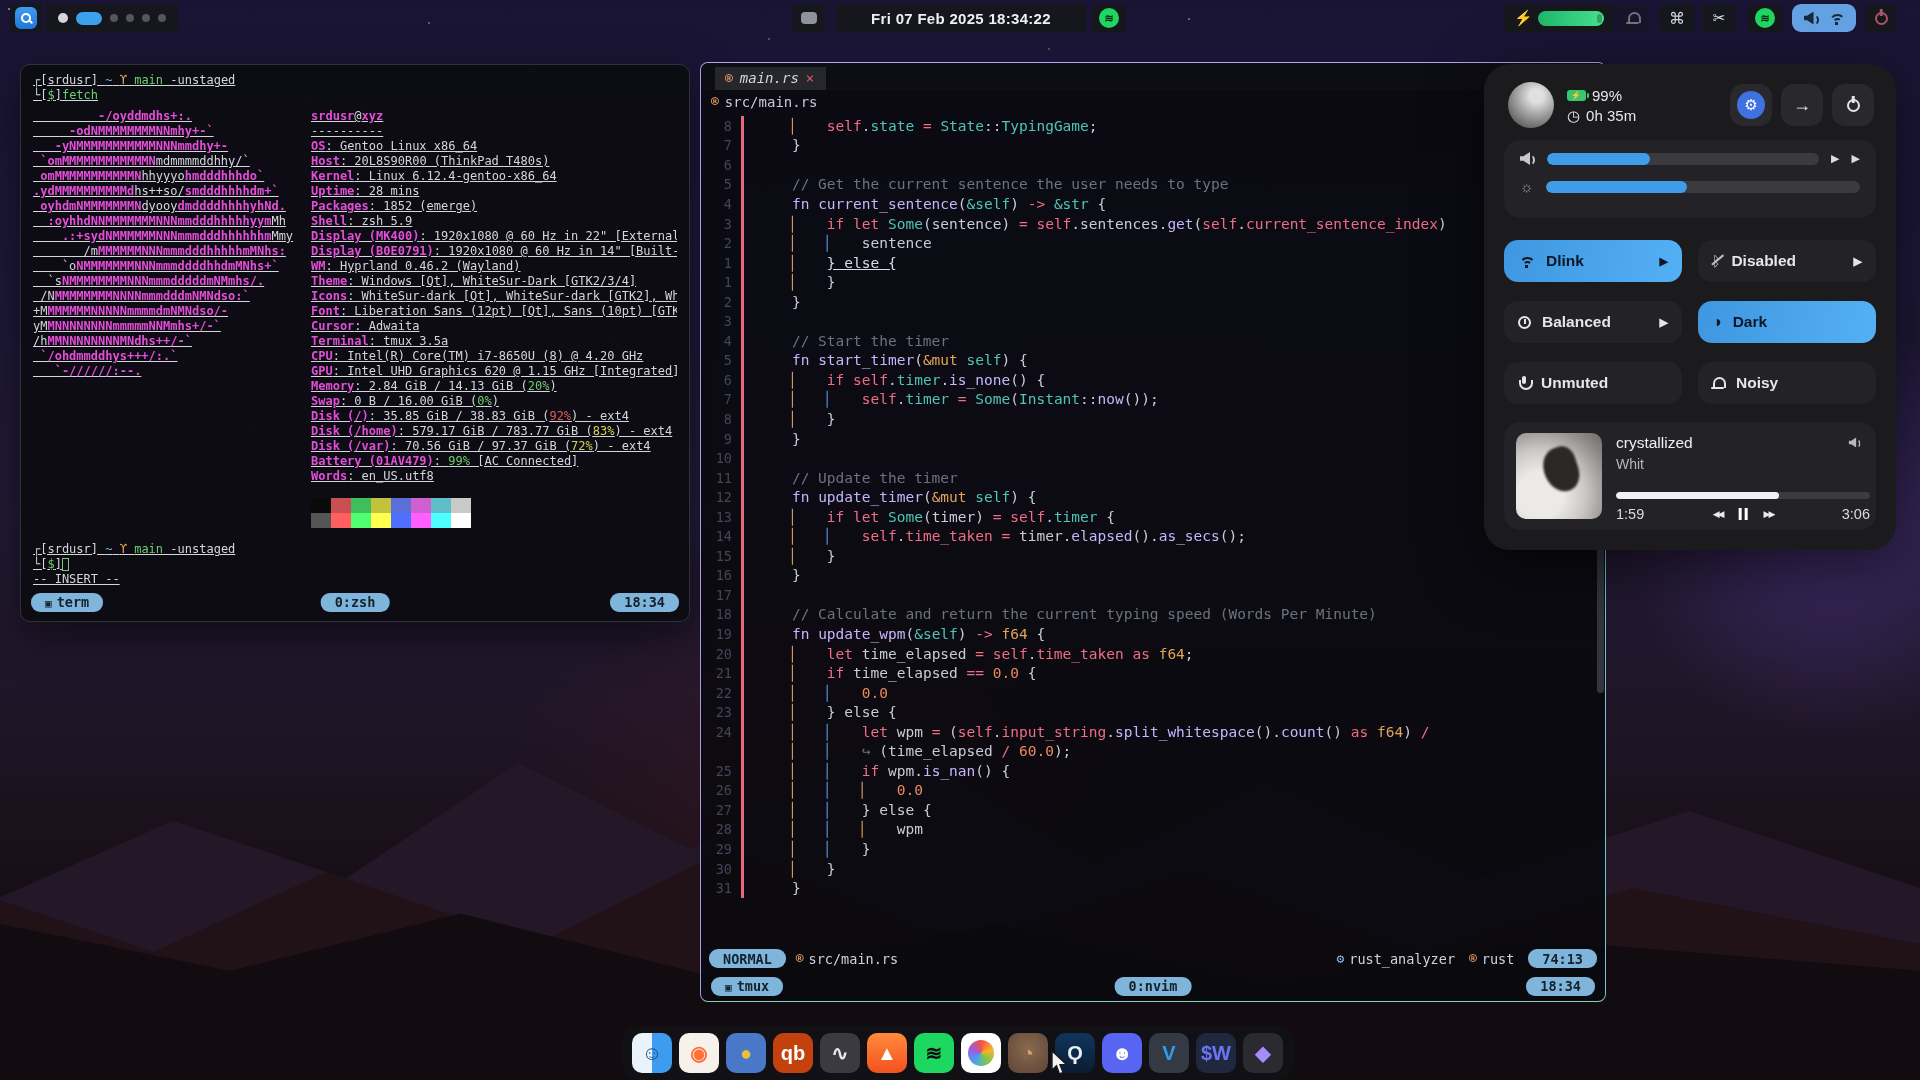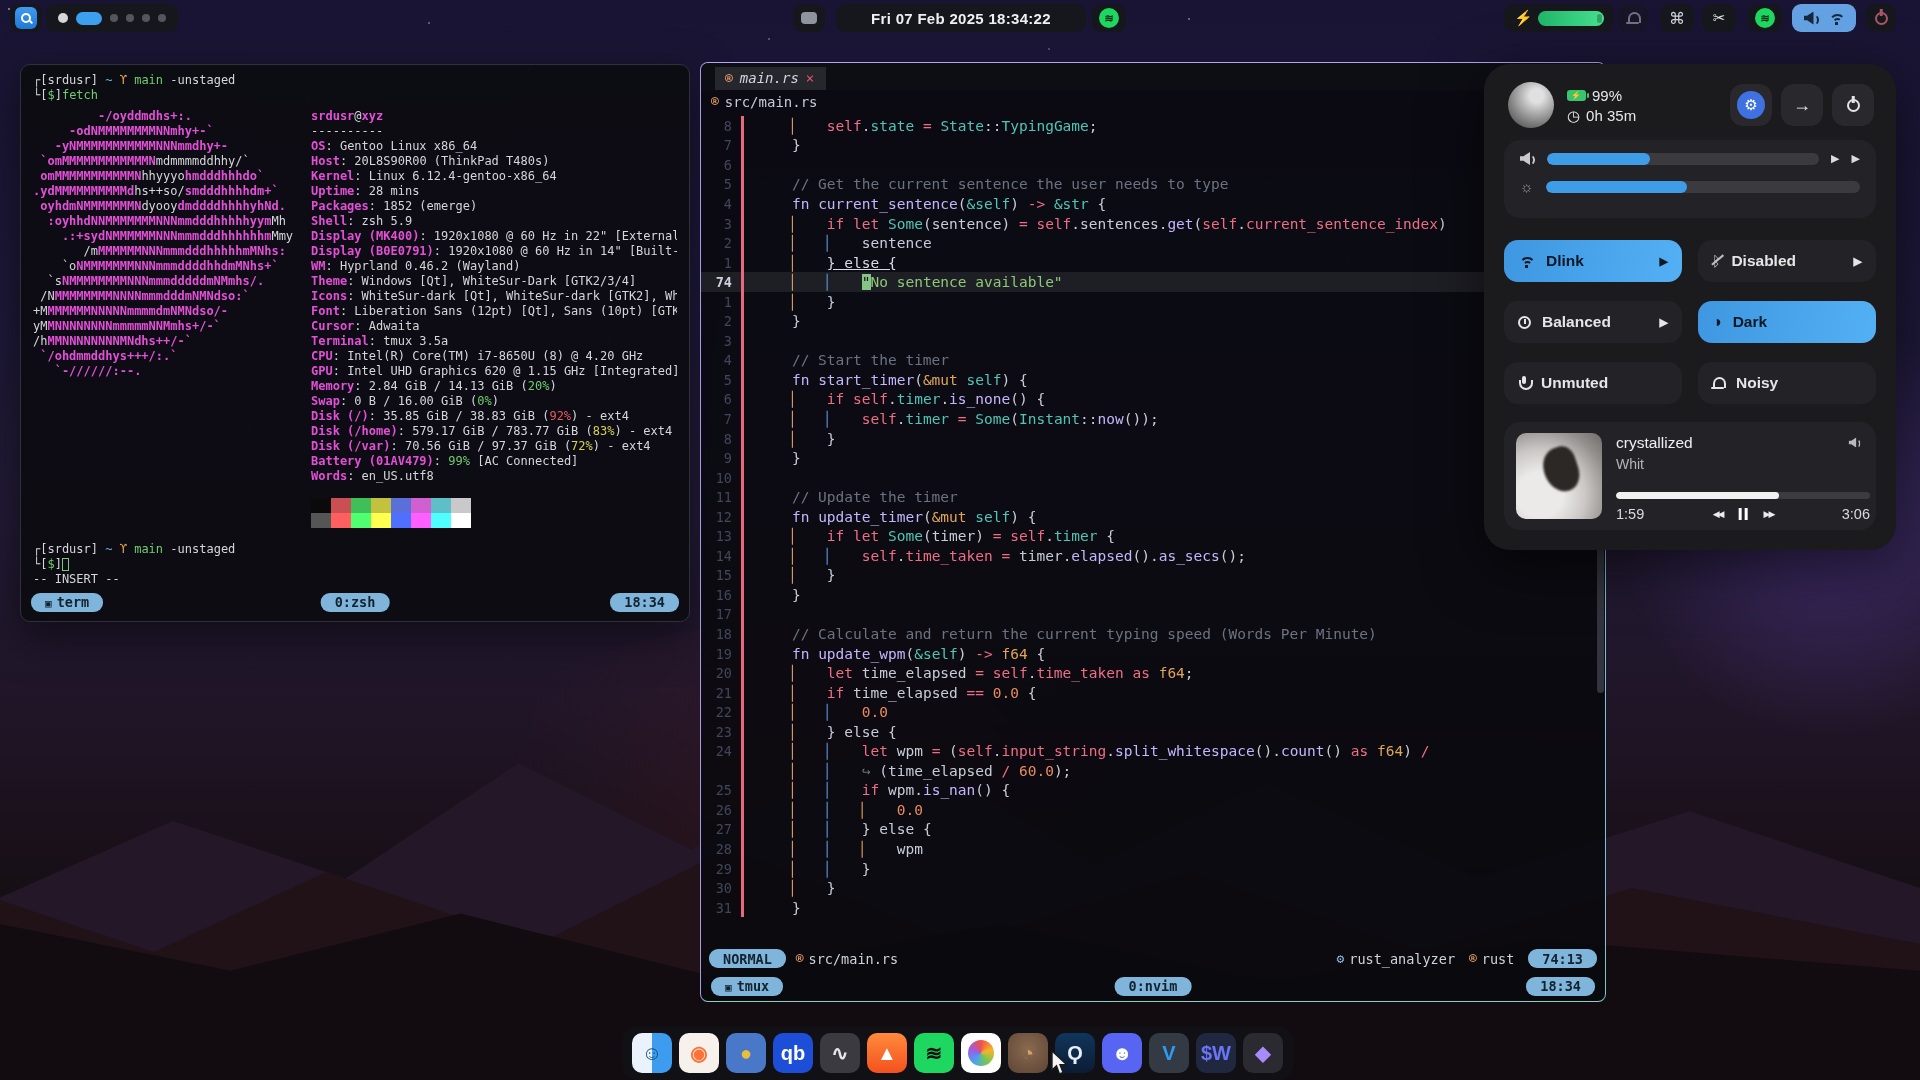--- a/index.html
+++ b/index.html
@@ -19,21 +19,21 @@
   .m3 { height:260px; background:#120c11; clip-path:polygon(0 40%,12% 58%,24% 36%,37% 60%,52% 40%,66% 62%,80% 46%,100% 58%,100% 100%,0 100%); }
   .stars { position:absolute; left:8px; top:8px; width:2px; height:2px; border-radius:50%; background:rgba(255,255,255,.55);
     box-shadow:420px 14px rgba(255,255,255,.4),760px 30px rgba(255,255,255,.35),1180px 10px rgba(255,255,255,.45),
       1420px 60px rgba(255,255,255,.3),300px 90px rgba(255,255,255,.3),960px 120px rgba(255,255,255,.25),
       1660px 150px rgba(255,255,255,.35),120px 210px rgba(255,255,255,.3),1340px 250px rgba(255,255,255,.25),
       600px 330px rgba(255,255,255,.2),1760px 330px rgba(255,255,255,.3),240px 420px rgba(255,255,255,.22),
       1840px 90px rgba(255,255,255,.4),1040px 40px rgba(255,255,255,.3),520px 60px rgba(255,255,255,.28); }
 
   
   #topbar { position:absolute; left:0; top:0; width:100%; height:36px; z-index:40; }
-  .tbi { position:absolute; top:4px; height:28px; background:rgba(23,23,28,.93); border-radius:9px;
+  .tbi { position:absolute; top:4px; height:28px; background:rgba(23,23,28,.93); border-radius:3px;
     display:flex; align-items:center; justify-content:center; color:#dfe2e8; }
   .tb-search { left:10px; width:32px; }
   .srch-sq { width:22px; height:22px; border-radius:6px; background:linear-gradient(180deg,#3f9bef,#1f78d8);
     display:flex; align-items:center; justify-content:center; }
   .i-search { position:relative; width:13px; height:13px; }
   .i-search::before { content:""; position:absolute; left:1px; top:1px; width:6px; height:6px; border:2px solid #fff; border-radius:50%; }
   .i-search::after { content:""; position:absolute; left:9px; top:9px; width:4px; height:2px; background:#fff; transform:rotate(45deg); border-radius:1px; }
   .tb-ws { left:46px; padding:0 12px; gap:8px; }
   .wdot { width:8px; height:8px; border-radius:50%; background:#55555e; }
   .wdot.occ { width:10px; height:10px; background:#d6d6da; }
@@ -70,21 +70,21 @@
   .i-power { position:relative; width:13px; height:13px; border:2px solid currentColor; border-radius:50%; }
   .i-power::after { content:""; position:absolute; left:50%; top:-5px; width:2.5px; height:7px; background:currentColor; transform:translateX(-50%); }
 
   
   .mono { font-family:"DejaVu Sans Mono","Liberation Mono",monospace; }
   .pill { background:#7fb5da; color:#13222e; border-radius:9px; padding:1.5px 14px; font-weight:bold; font-size:13.5px; }
 
   
   #term { position:absolute; left:20px; top:64px; width:670px; height:558px; background:rgba(12,12,17,.93);
     border:1px solid #30303a; border-radius:10px; z-index:10; box-shadow:0 14px 44px rgba(0,0,0,.5); overflow:hidden; }
-  .term-body { position:absolute; inset:8px 12px 40px 12px; font-size:12px; line-height:15px; color:#d4d6da; }
+  .term-body { position:absolute; inset:8px 12px 40px 12px; font-size:12px; line-height:15px; color:#d4d6da;text-decoration:underline; }
   .tline { white-space:pre; height:15px; }
   .fetch-row { display:flex; margin-top:6px; }
   #t-art { width:278px; flex:none; }
   #t-info { flex:1; overflow:hidden; }
   .palette { margin-left:278px; margin-top:14px; }
   .prow { display:flex; height:15px; }
   .swatch { width:20px; height:15px; }
   .t-bottom { margin-top:14px; }
   .term-status { position:absolute; left:0; right:0; bottom:6px; height:26px; display:flex; align-items:center; padding:0 10px; }
   .ts-center { position:absolute; left:50%; transform:translateX(-50%); }
@@ -384,25 +384,20 @@
         <div class="cl">
           <span class="ln">2</span>
           <span class="gutbar"></span>
           <span class="ct"><span>    </span><span class="go">▏</span><span>   </span><span class="gb">▏</span><span>   </span><span class="tx">sentence</span></span>
         </div>
         <div class="cl">
           <span class="ln">1</span>
           <span class="gutbar"></span>
           <span class="ct"><span>    </span><span class="go">▏</span><span>   </span><span class="el">} else {</span></span>
         </div>
-        <div class="cl cur">
-          <span class="ln">74</span>
-          <span class="gutbar"></span>
-          <span class="ct"><span>    </span><span class="go">▏</span><span>   </span><span class="gb">▏</span><span>   </span><span class="cb">"</span><span class="st">No sentence available"</span></span>
-        </div>
         <div class="cl">
           <span class="ln">1</span>
           <span class="gutbar"></span>
           <span class="ct"><span>    </span><span class="go">▏</span><span>   </span><span class="tx">}</span></span>
         </div>
         <div class="cl">
           <span class="ln">2</span>
           <span class="gutbar"></span>
           <span class="ct"><span>    </span><span class="tx">}</span></span>
         </div>
@@ -678,21 +673,21 @@
   <div id="dock">
       <div class="dicon" style="background: linear-gradient(90deg, rgb(234, 243, 251) 50%, rgb(61, 156, 240) 50%);">
         <span class="dglyph" style="color: rgb(27, 74, 115);">☺</span>
       </div>
       <div class="dicon" style="background: rgb(246, 241, 234);">
         <span class="dglyph" style="color: rgb(255, 113, 57);">◉</span>
       </div>
       <div class="dicon" style="background: rgb(74, 120, 200);">
         <span class="dglyph" style="color: rgb(234, 191, 62);">●</span>
       </div>
-      <div class="dicon" style="background: #1d4ed8;">
+      <div class="dicon" style="background: #c2410c; border-radius: 11px;">
         <span class="dglyph" style="color: rgb(255, 255, 255);">qb</span>
       </div>
       <div class="dicon" style="background: rgb(58, 58, 64);">
         <span class="dglyph" style="color: rgb(232, 232, 234);">∿</span>
       </div>
       <div class="dicon" style="background: linear-gradient(rgb(255, 138, 60), rgb(244, 81, 30));">
         <span class="dglyph" style="color: rgb(255, 255, 255);">▲</span>
       </div>
       <div class="dicon" style="background: rgb(30, 215, 96);">
         <span class="dglyph" style="color: rgb(12, 12, 12);">≋</span>

